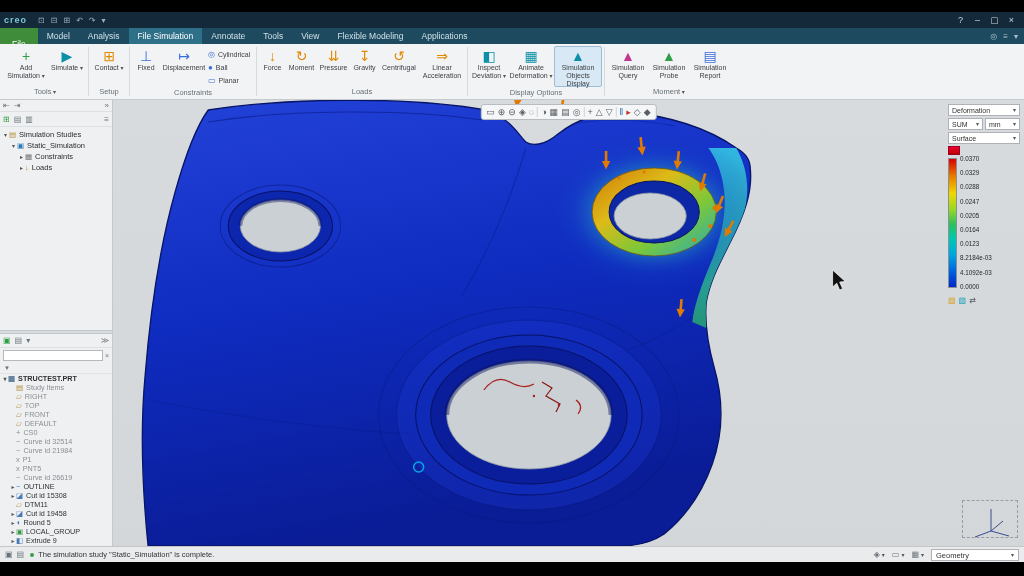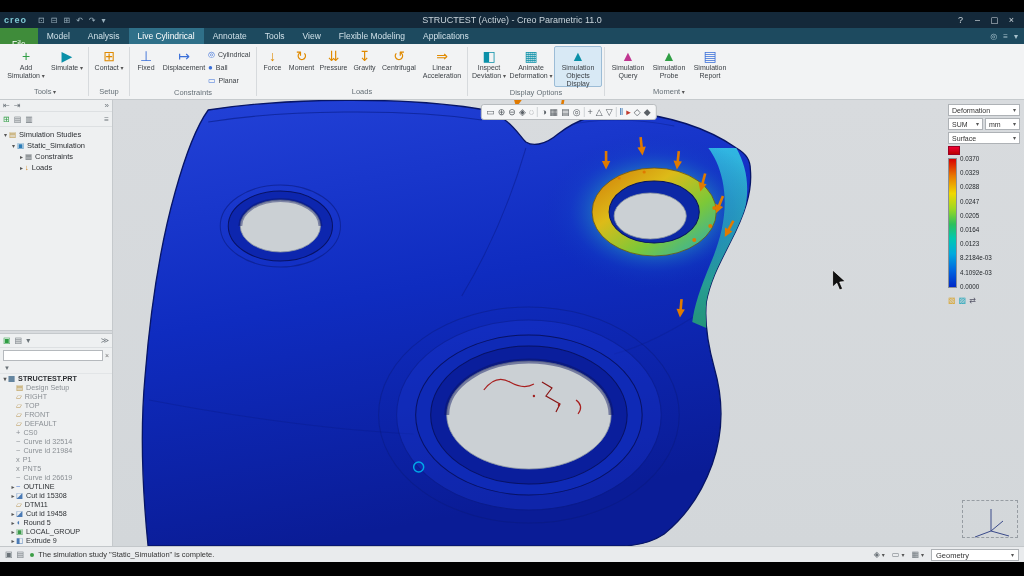--- a/index.html
+++ b/index.html
@@ -106,34 +106,33 @@
 <div id="app">
 
   <div id="titlebar">
     <span id="logo">creo</span>
     <span class="qa-ic">⊡</span>
     <span class="qa-ic">⊟</span>
     <span class="qa-ic">⊞</span>
     <span class="qa-ic">↶</span>
     <span class="qa-ic">↷</span>
     <span class="qa-ic">▾</span>
-    <span id="title-text">STRUCTEST (Active) - Creo Parametric 11.0</span>
     <div id="win-controls">
       <span class="win-btn">?</span>
       <span class="win-btn">–</span>
       <span class="win-btn">▢</span>
       <span class="win-btn">×</span>
     </div>
   </div>
 
   <div id="menubar">
     <div class="tab file">File</div>
     <div class="tab">Model</div>
     <div class="tab">Analysis</div>
-    <div class="tab active">Live Cylindrical</div>
+    <div class="tab active">File Simulation</div>
     <div class="tab">Annotate</div>
     <div class="tab">Tools</div>
     <div class="tab">View</div>
     <div class="tab">Flexible Modeling</div>
     <div class="tab">Applications</div>
     <div id="menu-right">
       <span class="mr-ic">◎</span>
       <span class="mr-ic">≡</span>
       <span class="mr-ic">▾</span>
     </div>
@@ -320,21 +319,21 @@
         </div>
         <div id="mt-list">
           <div class="trow" style="padding-left:2px;font-weight:bold">
               <span class="texp exp-open"></span>
               <span class="tico" style="color: rgb(90, 125, 154);">▦</span>
               <span>STRUCTEST.PRT</span>
             </div>
           <div class="trow dim" style="padding-left:10px">
               <span class="texp"></span>
               <span class="tico" style="color: rgb(178, 138, 46);">▤</span>
-              <span>Design Setup</span>
+              <span>Study Items</span>
             </div>
           <div class="trow dim" style="padding-left:10px">
               <span class="texp"></span>
               <span class="tico" style="color: rgb(184, 147, 78);">▱</span>
               <span>RIGHT</span>
             </div>
           <div class="trow dim" style="padding-left:10px">
               <span class="texp"></span>
               <span class="tico" style="color: rgb(184, 147, 78);">▱</span>
               <span>TOP</span>

